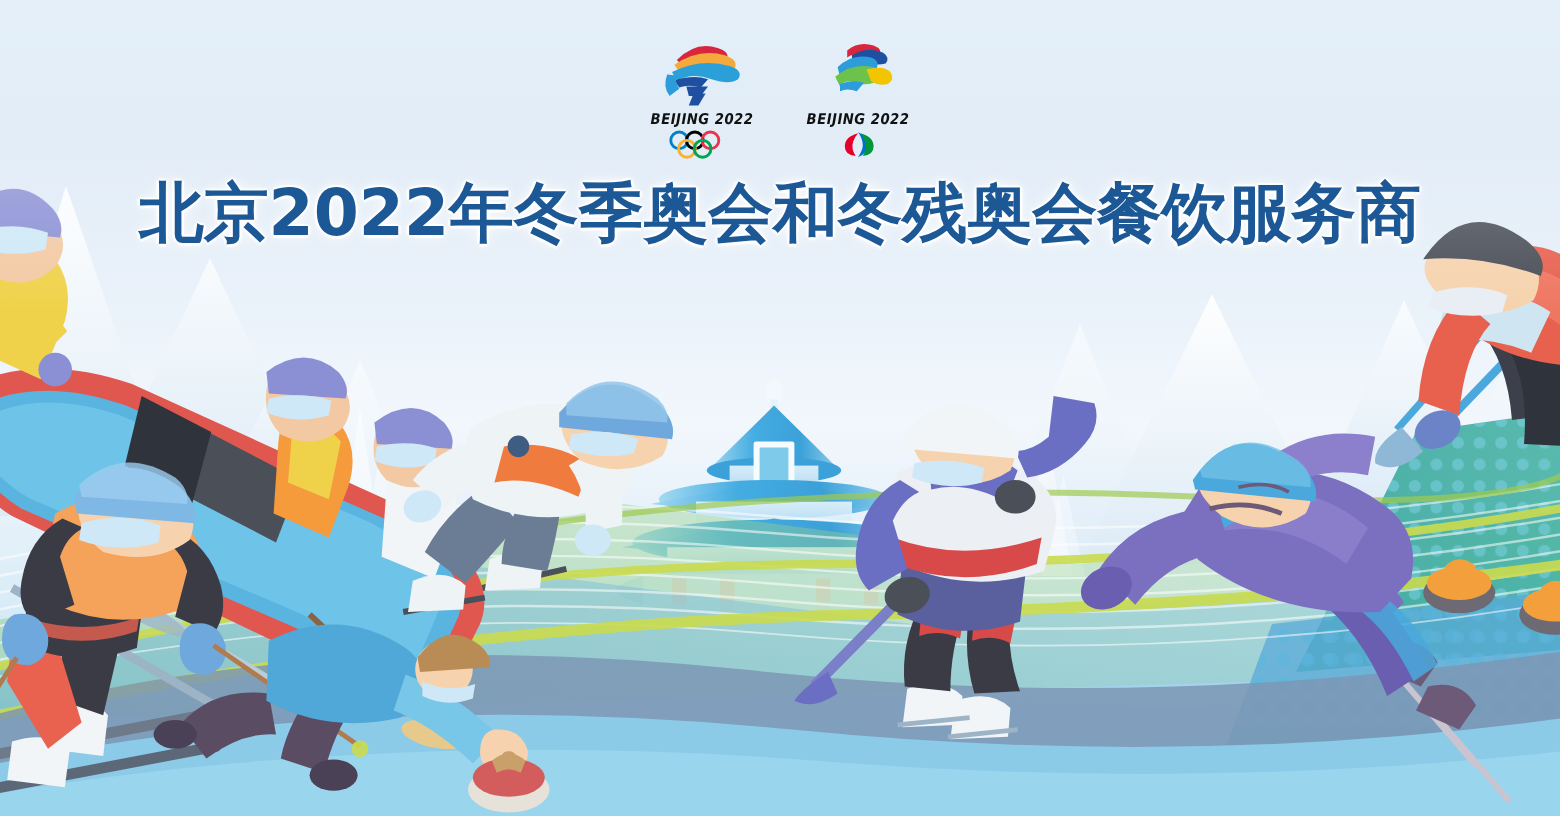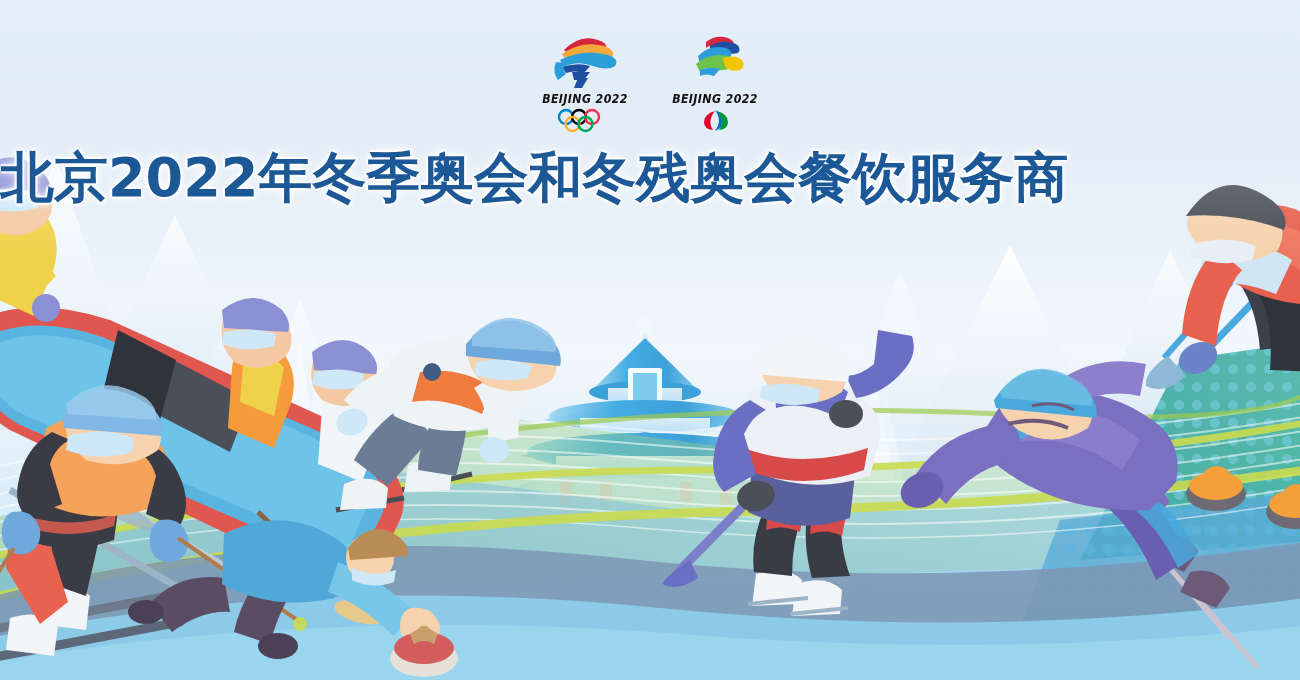--- a/index.html
+++ b/index.html
@@ -13,21 +13,21 @@
     background:linear-gradient(180deg,#d6e6f4 0%,#dfeaf6 18%,#eaf2fa 38%,#f2f7fc 52%,#e6f1fa 64%,#d8ecf7 74%,#bfe2f4 84%,#a4d7f0 92%,#8dcbe9 100%);
     padding-left:20px;
   }
 
   .layer{position:absolute;top:0;left:0;width:1300px;height:680px;}
   .layer svg{display:block;width:1300px;height:680px;}
 
   
   #title-wrap{
     position:absolute;left:0;top:142px;width:1300px;
-    text-align:left;z-index:60;
+    text-align:center;z-index:60;
   }
   #page-title{
     display:inline-block;
     font-family:"DejaVu Sans","Liberation Sans",sans-serif;
     font-size:54px;
     font-weight:bold;
     letter-spacing:0px;
     color:#1d5896;
     -webkit-text-stroke:0px;
     text-shadow:

